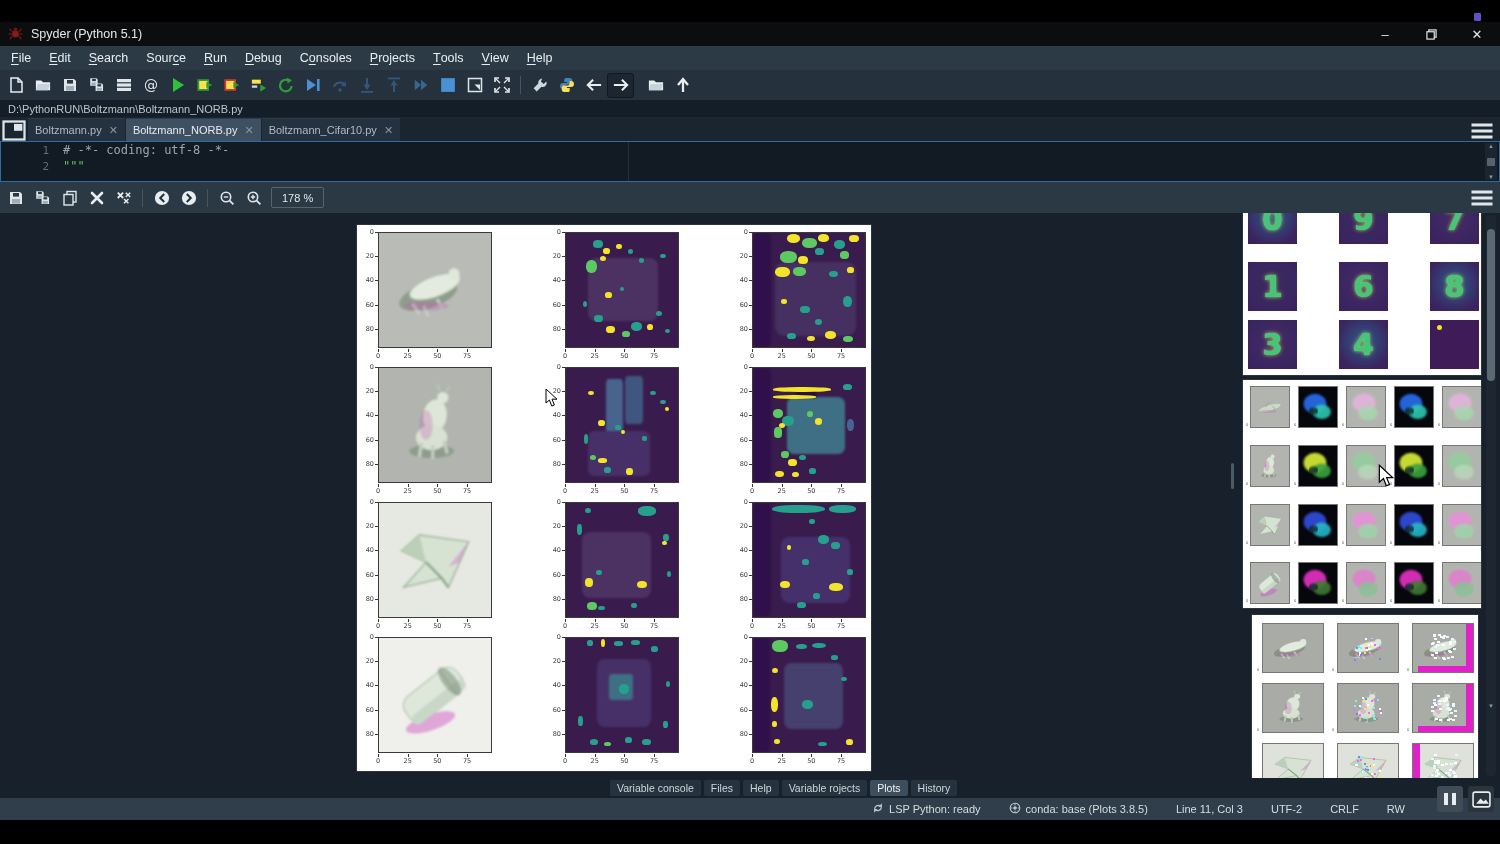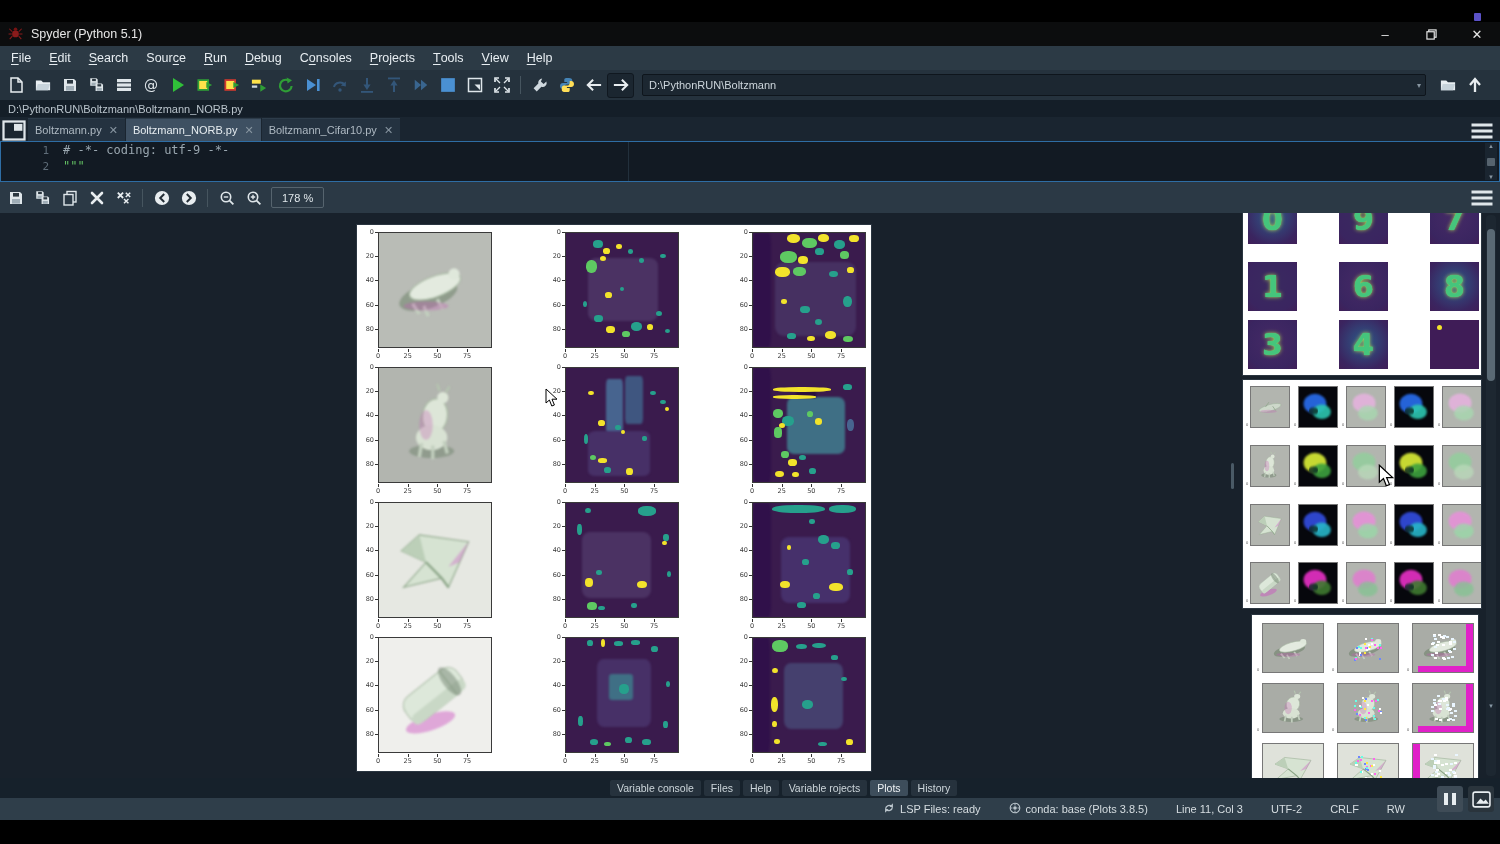--- a/index.html
+++ b/index.html
@@ -259,24 +259,20 @@
     <div class="ic">
       <svg viewBox="0 0 18 14">
         <path d="M8 1 2 7l6 6M2 7h15" stroke="#e8edf0" stroke-width="2.3" fill="none"></path>
       </svg>
     </div>
     <div class="ic pressed">
       <svg viewBox="0 0 18 14">
         <path d="M10 1l6 6-6 6M16 7H1" stroke="#e8edf0" stroke-width="2.3" fill="none"></path>
       </svg>
     </div>
-    <div class="dircombo">
-      <span>D:\PythonRUN\Boltzmann</span>
-      <span class="dd">▾</span>
-    </div>
     <div class="ic" style="margin-left: 8px;">
       <svg viewBox="0 0 18 14">
         <path d="M1 2h6l2 2h8v9H1z" fill="#e8eef2"></path>
         <path d="M3 6h14l-2.4 7H1z" fill="#c7d3db"></path>
       </svg>
     </div>
     <div class="ic">
       <svg viewBox="0 0 14 16">
         <path d="M7 15V3M2 8l5-6 5 6" stroke="#e8edf0" stroke-width="2.3" fill="none"></path>
       </svg>
@@ -306,21 +302,21 @@
     </div>
     <div class="tabbtn hamb">
       <svg viewBox="0 0 16 12">
         <path d="M1 2h14M1 6h14M1 10h14" stroke="#dfe6ea" stroke-width="1.9"></path>
       </svg>
     </div>
   </div>
 <div class="band editor" id="editor">
     <div class="codeline">
       <span class="lineno">1</span>
-      <span class="tok-comment"># -*- coding: utf-9 -*-</span>
+      <span class="tok-comment"># -*- coding: utf-8 -*-</span>
     </div>
     <div class="codeline">
       <span class="lineno">2</span>
       <span class="tok-string">"""</span>
     </div>
     <div class="ruler"></div>
     <div class="edscroll">
       <span>▲</span>
       <span class="edthumb"></span>
       <span>▼</span>
@@ -1078,21 +1074,21 @@
   </div>
 <div class="band statusbar">
     <div class="stitems" id="stitems">
       <div class="stitem">
         <span><svg viewBox="0 0 14 14">
             <path d="M3 8a4.5 4.5 0 0 1 7.6-2.8" stroke="#b9c4cb" stroke-width="1.5" fill="none"></path>
             <path d="M11.6 1.6v4.2H7.4z" fill="#b9c4cb"></path>
             <path d="M11 6a4.5 4.5 0 0 1-7.6 2.8" stroke="#b9c4cb" stroke-width="1.5" fill="none"></path>
             <path d="M2.4 12.4V8.2h4.2z" fill="#b9c4cb"></path>
           </svg></span>
-        <span>LSP Files: ready</span>
+        <span>LSP Python: ready</span>
       </div>
       <div class="stitem">
         <span><svg viewBox="0 0 14 14">
             <circle cx="7" cy="7" r="5.6" fill="none" stroke="#b9c4cb" stroke-width="1.3"></circle>
             <circle cx="7" cy="7" r="2.1" fill="#b9c4cb"></circle>
             <path d="M7 1.4V4M7 10v2.6M1.4 7H4M10 7h2.6" stroke="#b9c4cb" stroke-width="1.1"></path>
           </svg></span>
         <span>conda: base (Plots 3.8.5)</span>
       </div>
       <div class="stitem">

